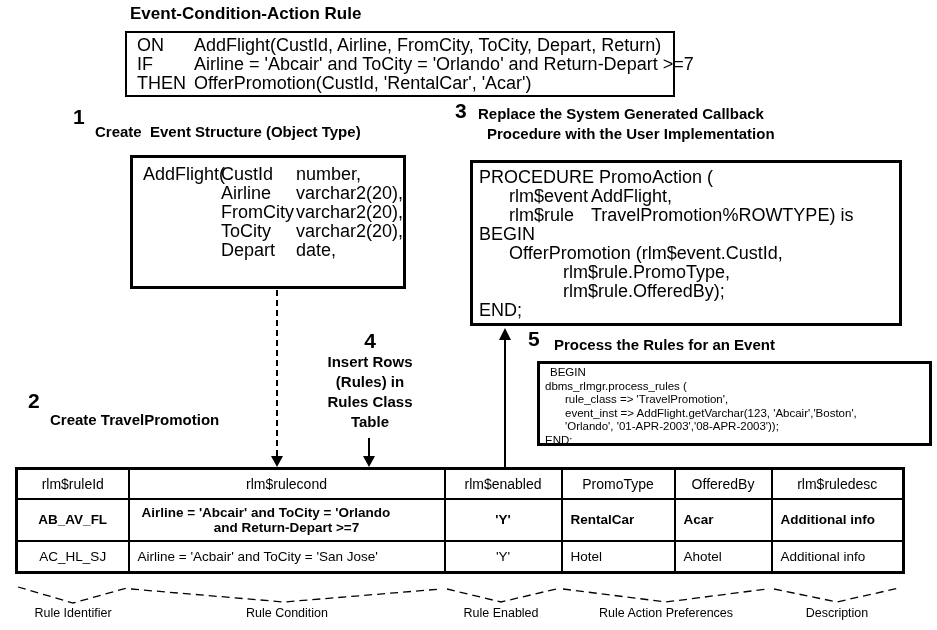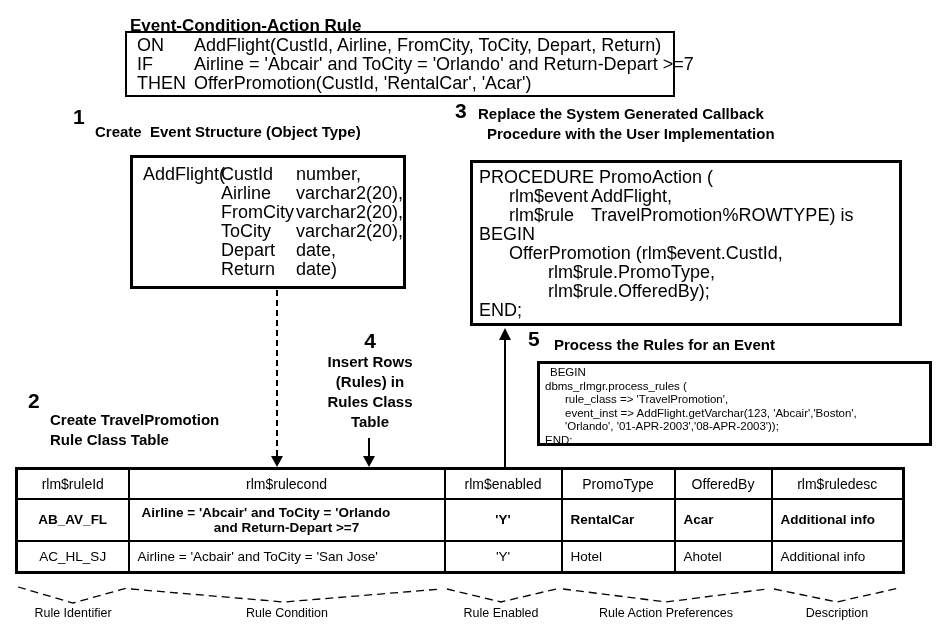--- a/index.html
+++ b/index.html
@@ -12,36 +12,36 @@
   .box{position:absolute;border:3px solid #000;background:#fff;box-sizing:border-box;}
   .code{font-size:18px;line-height:19px;white-space:nowrap;}
   .code5{font-size:11.5px;line-height:13.5px;white-space:nowrap;}
   .eca-kw{display:inline-block;width:57px;}
   .es-line{padding-left:88px;}
   .es-line1{padding-left:10px;}
   .es-prefix{display:inline-block;width:78px;}
   .es-name{display:inline-block;width:75px;}
   .p3-ind1{padding-left:6px;}
   .p3-ind2{padding-left:36px;}
-  .p3-ind3{padding-left:75px;}
+  .p3-ind3{padding-left:75px;margin-left:15px;}
   .p3-name{display:inline-block;width:82px;}
   table.rules{border-collapse:collapse;table-layout:fixed;background:#fff;}
   table.rules td{border:2px solid #000;padding:0 4px;font-size:13.5px;overflow:hidden;}
   table.rules .hdr td{font-size:14px;text-align:center;}
   .tc{text-align:center;}
   .tl{text-align:left;padding-left:8px!important;}
   .callout{position:absolute;font-size:12.5px;transform:translateX(-50%);white-space:nowrap;}
   svg.overlay{position:absolute;left:0;top:0;pointer-events:none;}
 </style>
 </head>
 <body>
 
 <div class="canvas">
 
-  <div class="abs b" style="left:130px;top:16px;font-size:17px;">Event-Condition-Action Rule</div>
+  <div class="abs b" style="left:130px;top:4px;font-size:17px;">Event-Condition-Action Rule</div>
 
   <div class="box" style="left:125px;top:31px;width:550px;height:66px;border-width:2px;padding:3px 0 0 10px;">
     <div class="code">
       <span class="eca-kw">ON</span><span>AddFlight(CustId, Airline, FromCity, ToCity, Depart, Return)</span>
     </div>
     <div class="code">
       <span class="eca-kw">IF</span><span>Airline = 'Abcair' and ToCity = 'Orlando' and Return-Depart &gt;=7</span>
     </div>
     <div class="code">
       <span class="eca-kw">THEN</span><span>OfferPromotion(CustId, 'RentalCar', 'Acar')</span>
@@ -59,23 +59,20 @@
       <span class="es-name">Airline</span><span>varchar2(20),</span>
     </div>
     <div class="es-line">
       <span class="es-name">FromCity</span><span>varchar2(20),</span>
     </div>
     <div class="es-line">
       <span class="es-name">ToCity</span><span>varchar2(20),</span>
     </div>
     <div class="es-line">
       <span class="es-name">Depart</span><span>date,</span>
-    </div>
-    <div class="es-line">
-      <span class="es-name">Return</span><span>date)</span>
     </div>
   </div>
 
   <div class="abs num" style="left:455px;top:100px;">3</div>
   <div class="abs sh" style="left:478px;top:104px;">Replace the System Generated Callback</div>
   <div class="abs sh" style="left:487px;top:124px;">Procedure with the User Implementation</div>
 
   <div class="box code" style="left:470px;top:160px;width:432px;height:166px;padding-top:5px;">
     <div class="p3-ind1">PROCEDURE PromoAction (</div>
     <div class="p3-ind2">
@@ -98,21 +95,20 @@
     <div style="padding-left:10px;">BEGIN</div>
     <div style="padding-left:5px;">dbms_rlmgr.process_rules (</div>
     <div style="padding-left:25px;">rule_class =&gt; 'TravelPromotion',</div>
     <div style="padding-left:25px;">event_inst =&gt; AddFlight.getVarchar(123, 'Abcair','Boston',</div>
     <div style="padding-left:25px;">'Orlando', '01-APR-2003','08-APR-2003'));</div>
     <div style="padding-left:5px;">END;</div>
   </div>
 
   <div class="abs num" style="left:28px;top:390px;">2</div>
   <div class="abs sh" style="left:50px;top:410px;">Create TravelPromotion</div>
-  <div class="abs sh" style="left:50px;top:430px;">Rule Class Table</div>
 
   <div class="abs" style="left:300px;top:330px;width:140px;text-align:center;">
     <div class="num">4</div>
     <div class="sh" style="white-space:normal;">Insert Rows</div>
     <div class="sh" style="white-space:normal;">(Rules) in</div>
     <div class="sh" style="white-space:normal;">Rules Class</div>
     <div class="sh" style="white-space:normal;">Table</div>
   </div>
 
   <table class="rules abs" style="left:15px;top:467px;width:887px;border:3px solid #000;">

